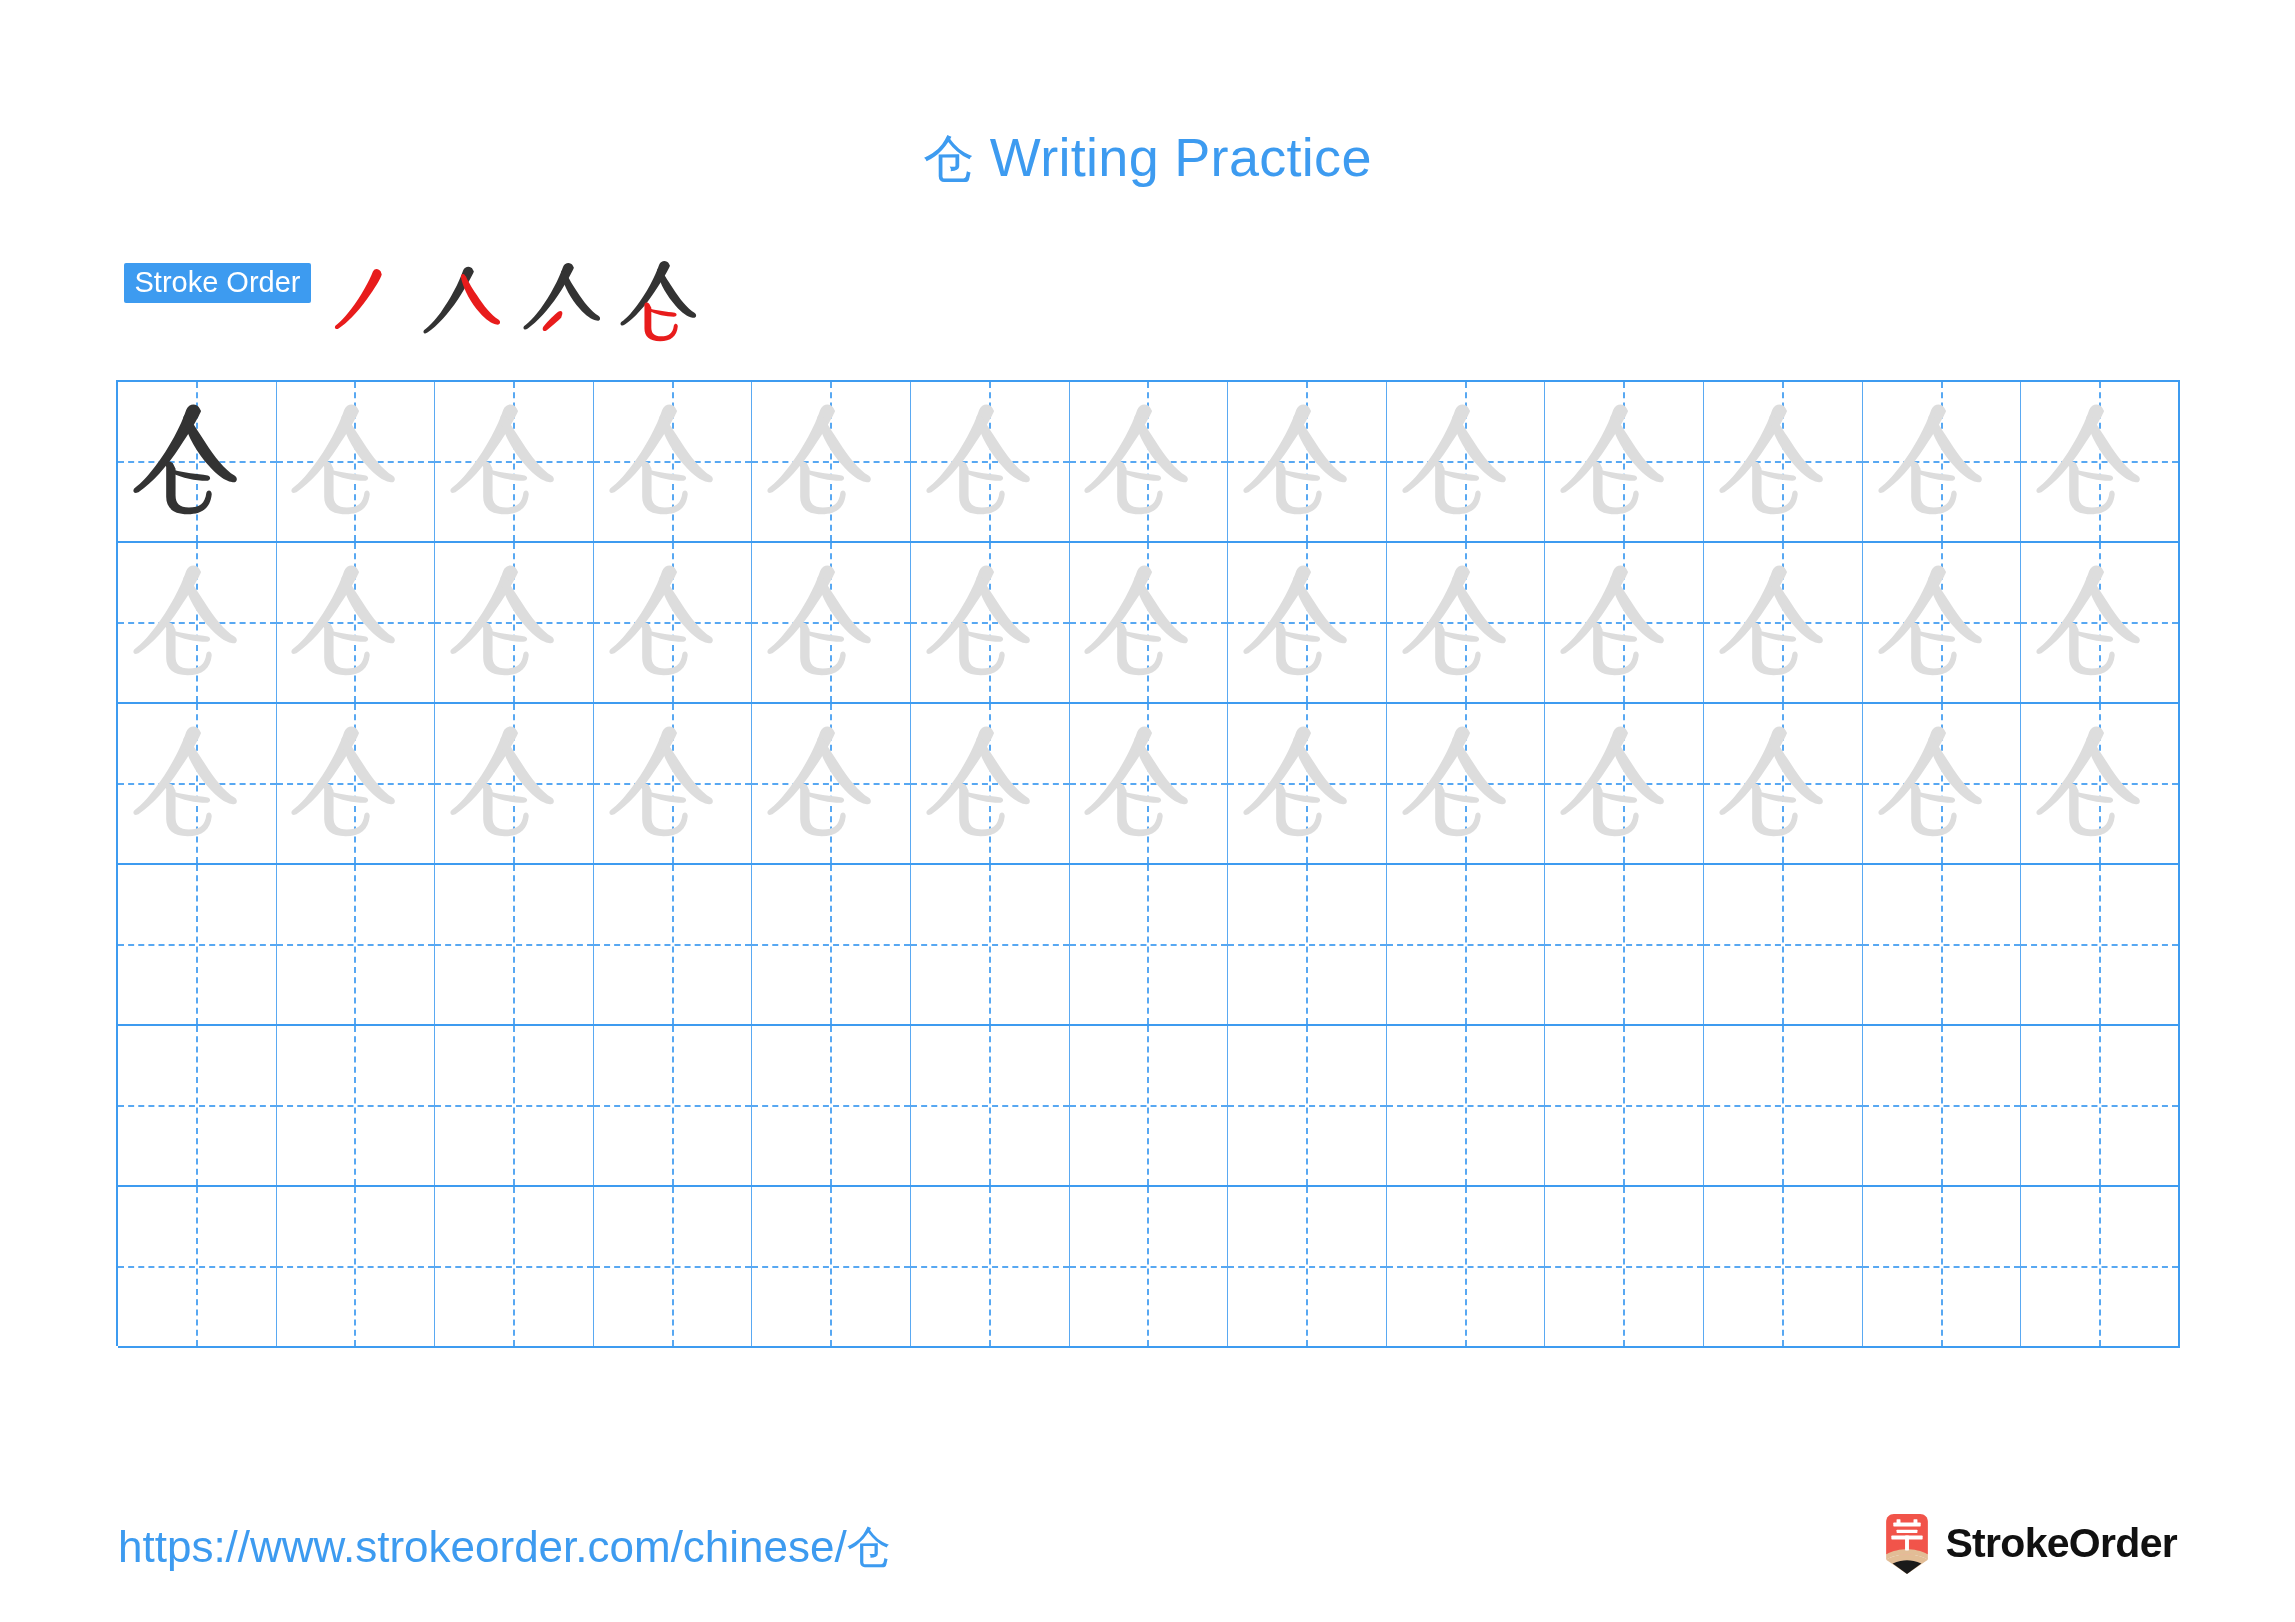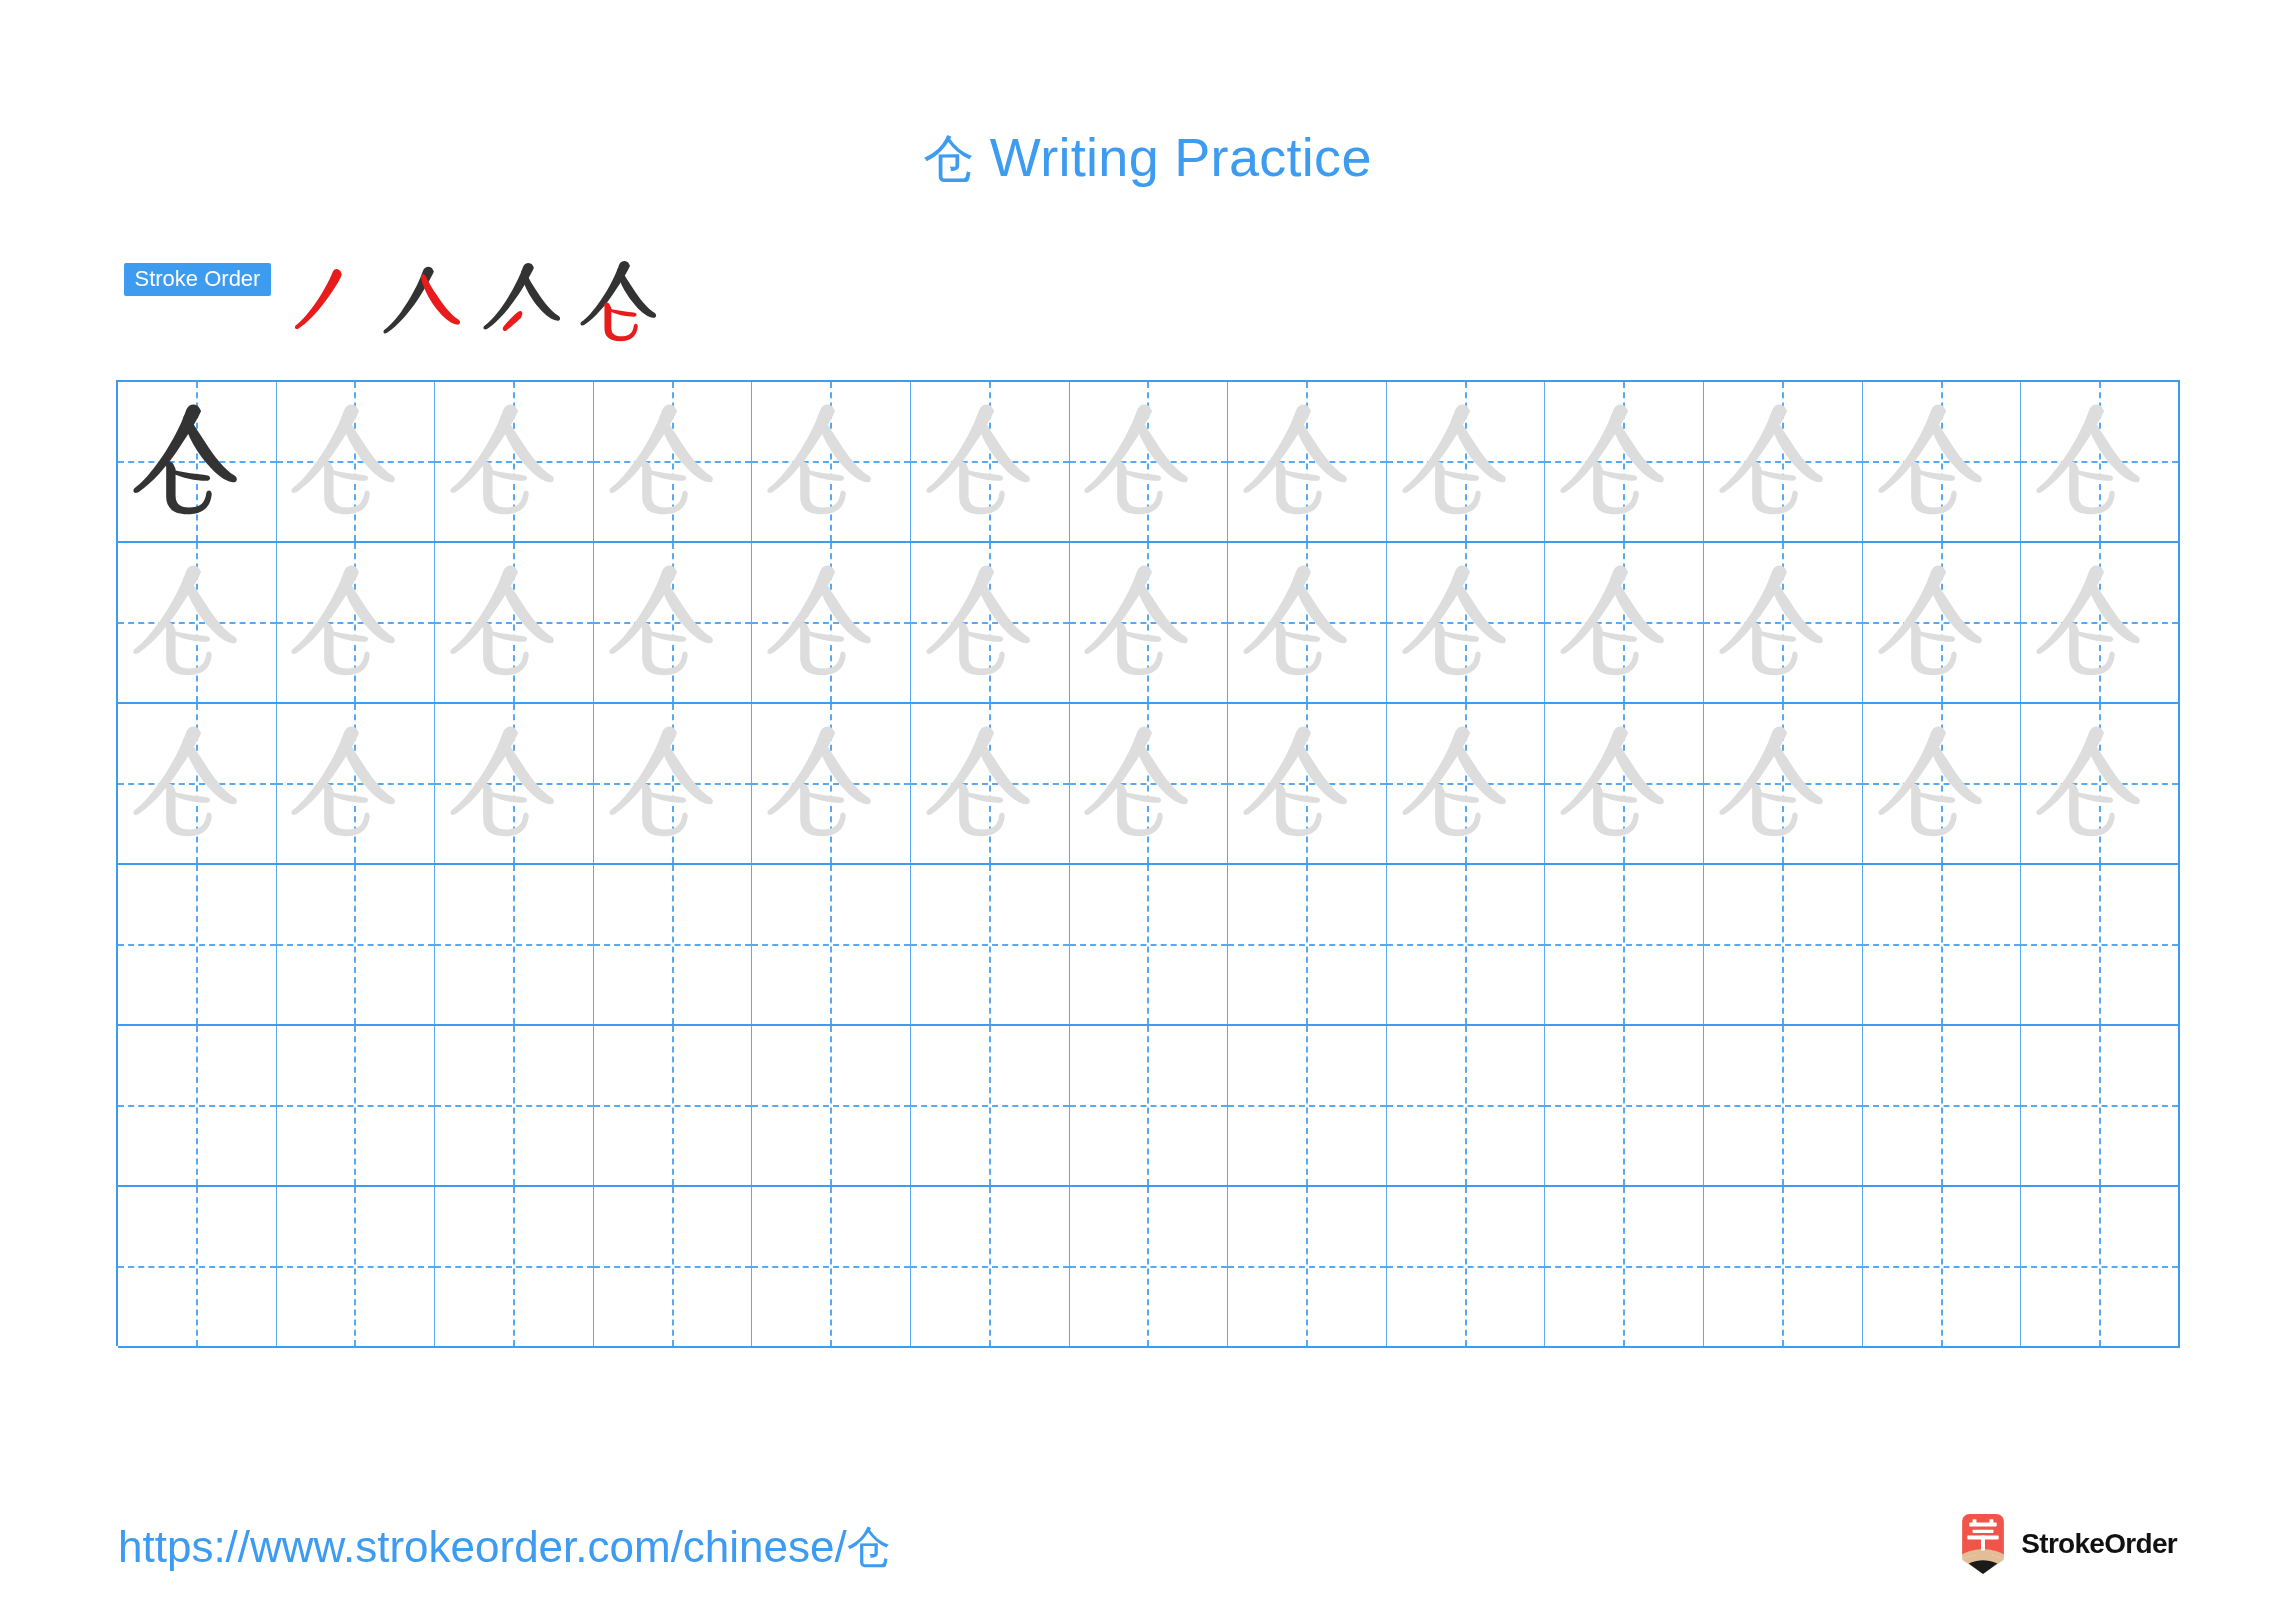--- a/index.html
+++ b/index.html
@@ -40,21 +40,21 @@
     position: absolute;
     top: 252px;
     left: 124px;
     display: flex;
     align-items: flex-start;
     height: 85px;
   }
   .stroke-order-badge {
     background: #3d9bf0;
     color: #ffffff;
-    font-size: 22px;
+    font-size: 29px;
     font-weight: 400;
     padding: 5.2px 10.5px 6.5px 10.5px;
     line-height: 1;
     white-space: nowrap;
     margin-top: 10.5px;
     border-radius: 2px;
   }
   .stroke-steps {
     display: flex;
     align-items: flex-start;
@@ -160,21 +160,21 @@
     height: 63px;
   }
   .logo-mark {
     width: 50px;
     height: 60px;
     position: relative;
     margin-right: 13px;
   }
   .logo-mark svg { display: block; width: 50px; height: 60px; }
   .logo-text {
-    font-size: 28px;
+    font-size: 41px;
     font-weight: bold;
     color: #111111;
     letter-spacing: -0.7px;
     line-height: 1;
     white-space: nowrap;
   }
 </style>
 </head>
 <body>
 

